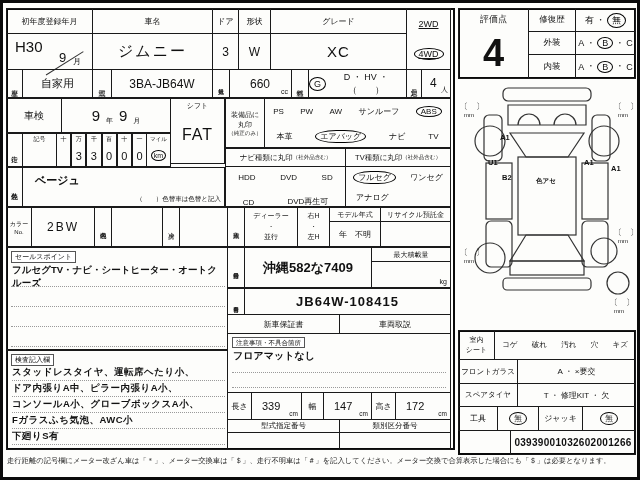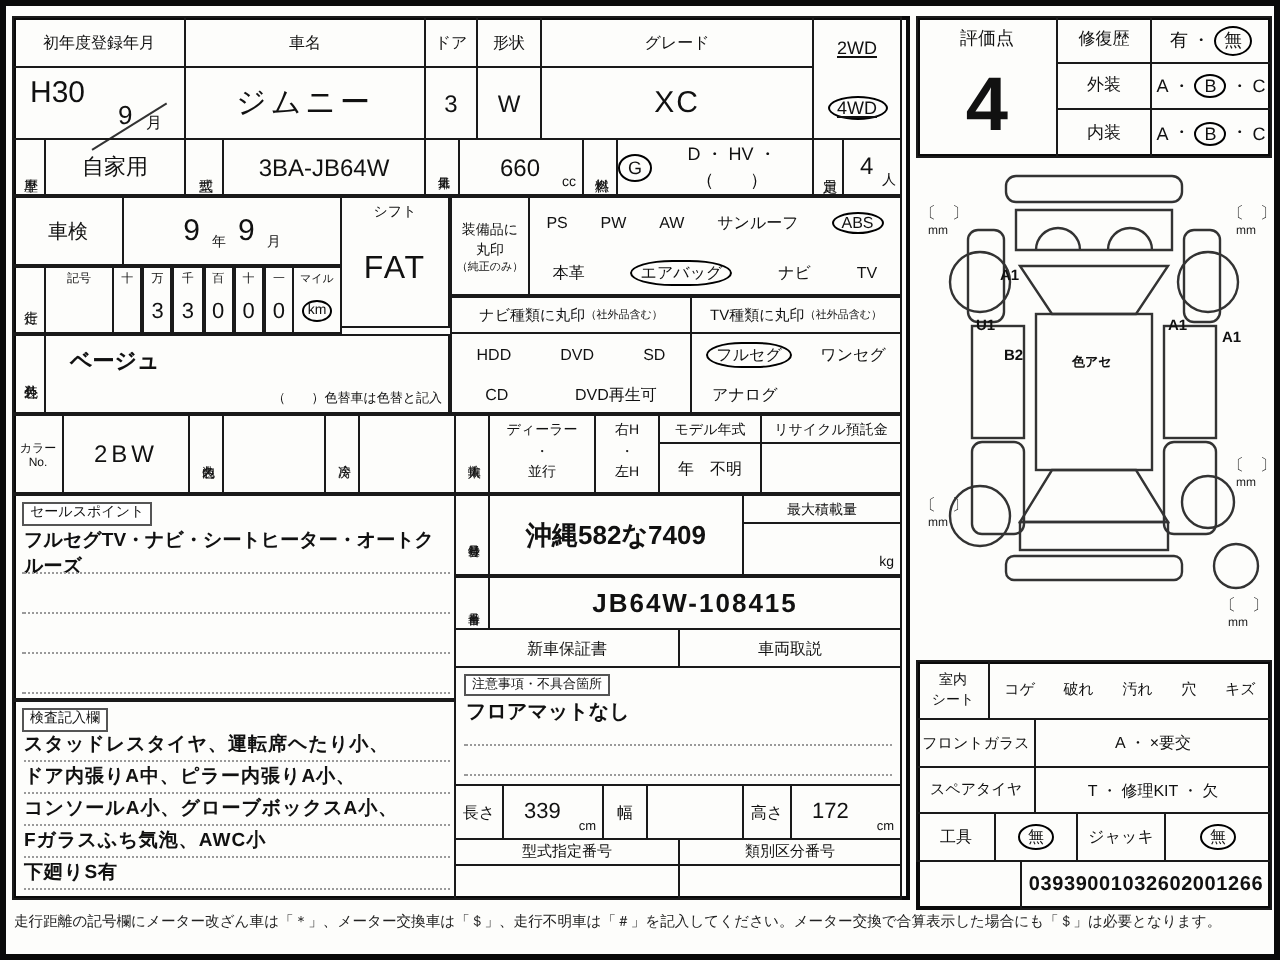--- a/index.html
+++ b/index.html
@@ -153,21 +153,21 @@
   <div class="abs b cell" style="left:342px;top:145px;width:106px;height:19px;font-size:7.5px;">
     <span>TV種類に丸印</span>
       <span style="font-size:5.5px;">（社外品含む）</span>
   </div>
   <div class="abs b" style="left:222px;top:163px;width:121px;height:41px;">
     <div style="display:flex;justify-content:space-around;align-items:center;height:21px;font-size:8px;">
       <span>HDD</span>
       <span>DVD</span>
       <span>SD</span>
     </div>
-    <div style="display:flex;justify-content:space-around;align-items:center;height:19px;font-size:8px;">
+    <div style="display:flex;justify-content:space-around;align-items:flex-end;height:19px;font-size:8px;">
       <span>CD</span>
       <span>DVD再生可</span>
     </div>
   </div>
   <div class="abs b" style="left:342px;top:163px;width:106px;height:41px;">
     <div style="display:flex;justify-content:space-around;align-items:center;height:21px;font-size:8px;">
       <span class="circ" style="border-radius:50%/60%;">フルセグ</span>
       <span>ワンセグ</span>
     </div>
     <div style="display:flex;justify-content:flex-start;align-items:center;height:19px;font-size:8px;padding-left:10px;">
@@ -243,20 +243,24 @@
     <div class="abs dotted note-line" style="left:5px;top:63px;width:213px;height:15px;">Fガラスふち気泡、AWC小</div>
     <div class="abs dotted note-line" style="left:5px;top:79px;width:213px;height:15px;">下廻りS有</div>
   </div>
 
   <div class="abs b cell" style="left:224px;top:389px;width:25px;height:28px;font-size:8px;">長さ</div>
   <div class="abs b" style="left:248px;top:389px;width:51px;height:28px;">
     <span class="abs" style="left:10px;top:7px;font-size:11px;">339</span>
     <span class="abs" style="right:3px;bottom:2px;font-size:6.5px;">cm</span>
   </div>
   <div class="abs b cell" style="left:298px;top:389px;width:23px;height:28px;font-size:8px;">幅</div>
+  <div class="abs b" style="left:320px;top:389px;width:49px;height:28px;">
+    <span class="abs" style="left:10px;top:7px;font-size:11px;">147</span>
+    <span class="abs" style="right:3px;bottom:2px;font-size:6.5px;">cm</span>
+  </div>
   <div class="abs b cell" style="left:368px;top:389px;width:25px;height:28px;font-size:8px;text-align:right;">高さ</div>
   <div class="abs b" style="left:392px;top:389px;width:56px;height:28px;">
     <span class="abs" style="left:10px;top:7px;font-size:11px;">172</span>
     <span class="abs" style="right:3px;bottom:2px;font-size:6.5px;">cm</span>
   </div>
   <div class="abs b cell" style="left:224px;top:416px;width:113px;height:14px;font-size:7.5px;">型式指定番号</div>
   <div class="abs b cell" style="left:336px;top:416px;width:112px;height:14px;font-size:7.5px;">類別区分番号</div>
   <div class="abs b" style="left:224px;top:429px;width:113px;height:18px;"></div>
   <div class="abs b" style="left:336px;top:429px;width:112px;height:18px;"></div>
 

